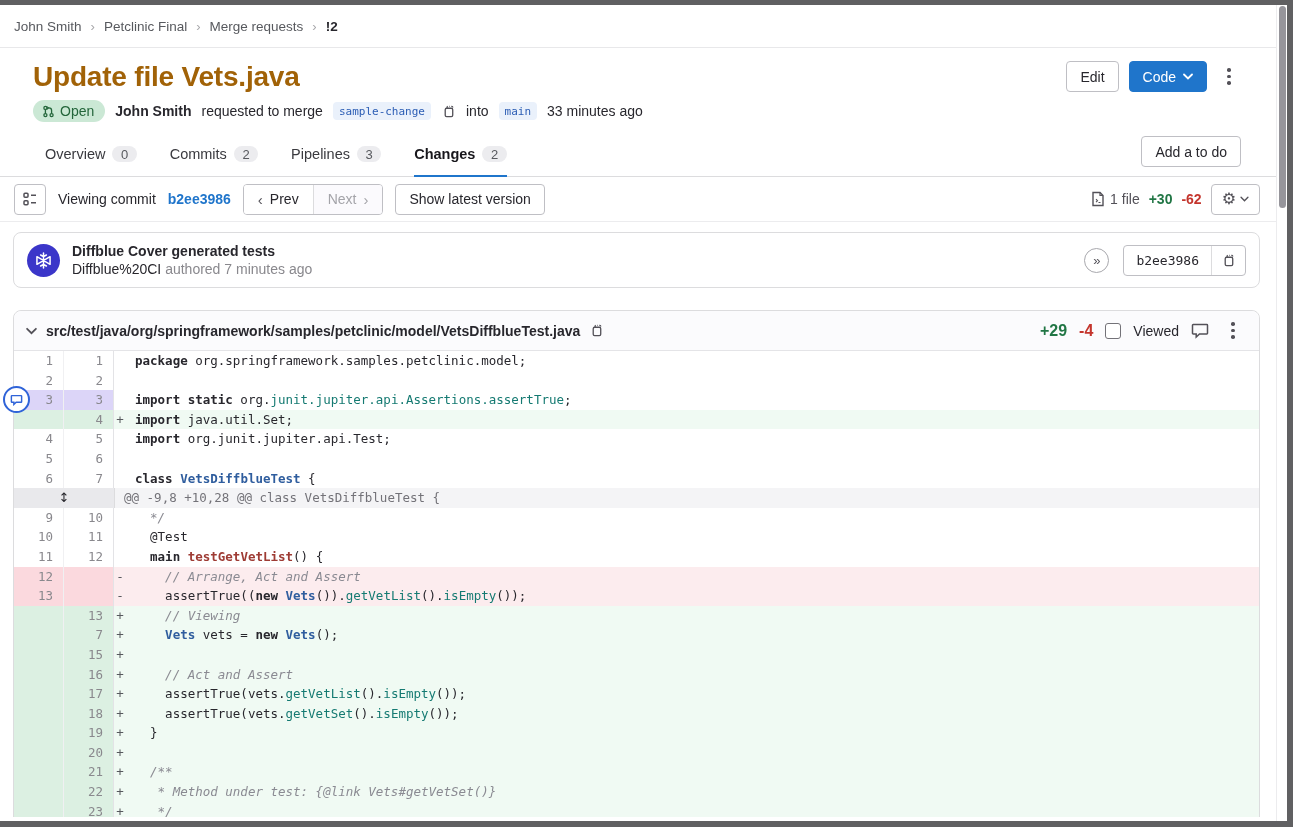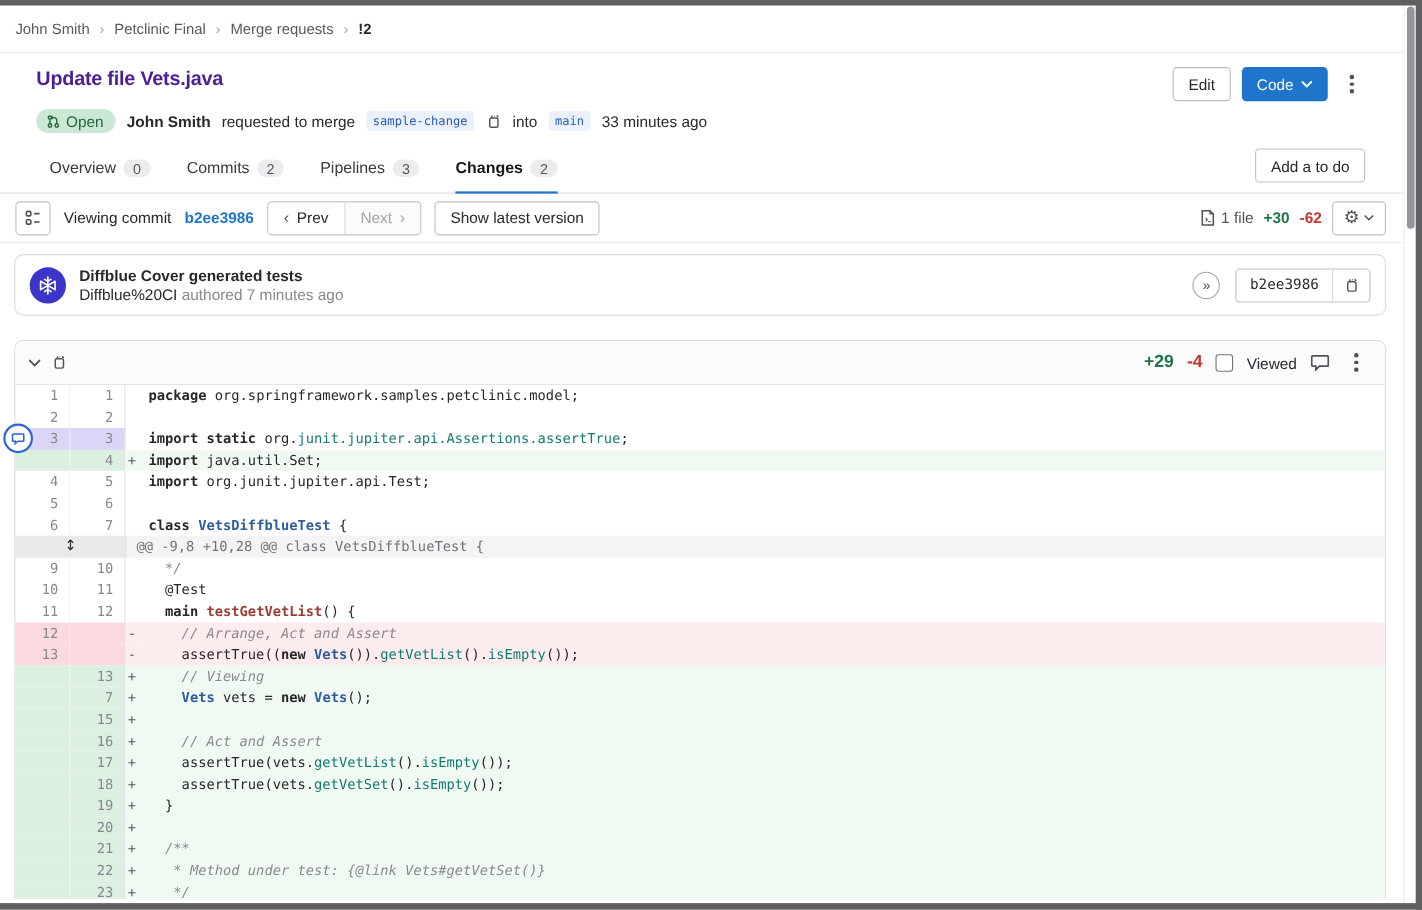--- a/index.html
+++ b/index.html
@@ -17,21 +17,21 @@
   .page { position:absolute; top:5px; left:0; width:1276px; height:812px; background:#fff; overflow:hidden; }
 
   
   .breadcrumb { height:43px; display:flex; align-items:center; gap:9px; padding-left:14px;
     border-bottom:1px solid #e8e8ea; font-size:13.5px; color:#57595e; }
   .breadcrumb .sep { color:#a8a8ab; font-size:13px; }
   .breadcrumb .crumb-last { color:#28272d; font-weight:600; }
 
   
   .header-row { display:flex; align-items:flex-start; padding:13px 35px 0 33px; }
-  h1.mr-title { font-size:18px; font-weight:600; color:#4c1d95; letter-spacing:-0.2px; }
+  h1.mr-title { font-size:28px; font-weight:600; color:#a16207; letter-spacing:-0.2px; }
   .header-actions { margin-left:auto; display:flex; align-items:center; gap:10px; }
 
   .btn { height:31px; padding:0 13px; border:1px solid #bfbfc4; border-radius:4px; background:#fff;
     font-size:14px; color:#28272d; display:inline-flex; align-items:center; gap:7px; cursor:pointer;
     font-family:"Liberation Sans", sans-serif; }
   .btn-primary { background:#1f75cb; border-color:#1f75cb; color:#fff; }
   .kebab { display:flex; flex-direction:column; align-items:center; justify-content:center; width:24px; height:30px; cursor:pointer; }
   .kebab i { width:3.5px; height:3.5px; border-radius:50%; background:#535158; margin:1.6px 0; }
 
   
@@ -282,20 +282,21 @@
     </div>
   </div>
 
   <div class="diff-card">
     <div class="file-header">
       <span class="chev-icon">
         <svg width="11" height="8" viewBox="0 0 10 7">
             <path d="M1 1.5 L5 5.5 L9 1.5" fill="none" stroke="#535158" stroke-width="1.6" stroke-linecap="round"></path>
           </svg>
       </span>
+      <span class="file-path">src/test/java/org/springframework/samples/petclinic/model/VetsDiffblueTest.java</span>
       <span class="icon-copy">
         <svg width="15" height="15" viewBox="0 0 16 16" fill="none" stroke="#535158" stroke-width="1.4">
             <rect x="4.5" y="4.5" width="8" height="9" rx="1.5"></rect>
             <path d="M6.5 4.5v-1a1 1 0 0 1 1-1h1.8M11 2.5h.5a1 1 0 0 1 1 1v1" stroke-dasharray="2.2 1.4"></path>
           </svg>
       </span>
       <div class="file-header-right">
         <span class="stat-add">+29</span>
         <span class="stat-del">-4</span>
         <span class="checkbox"></span>

